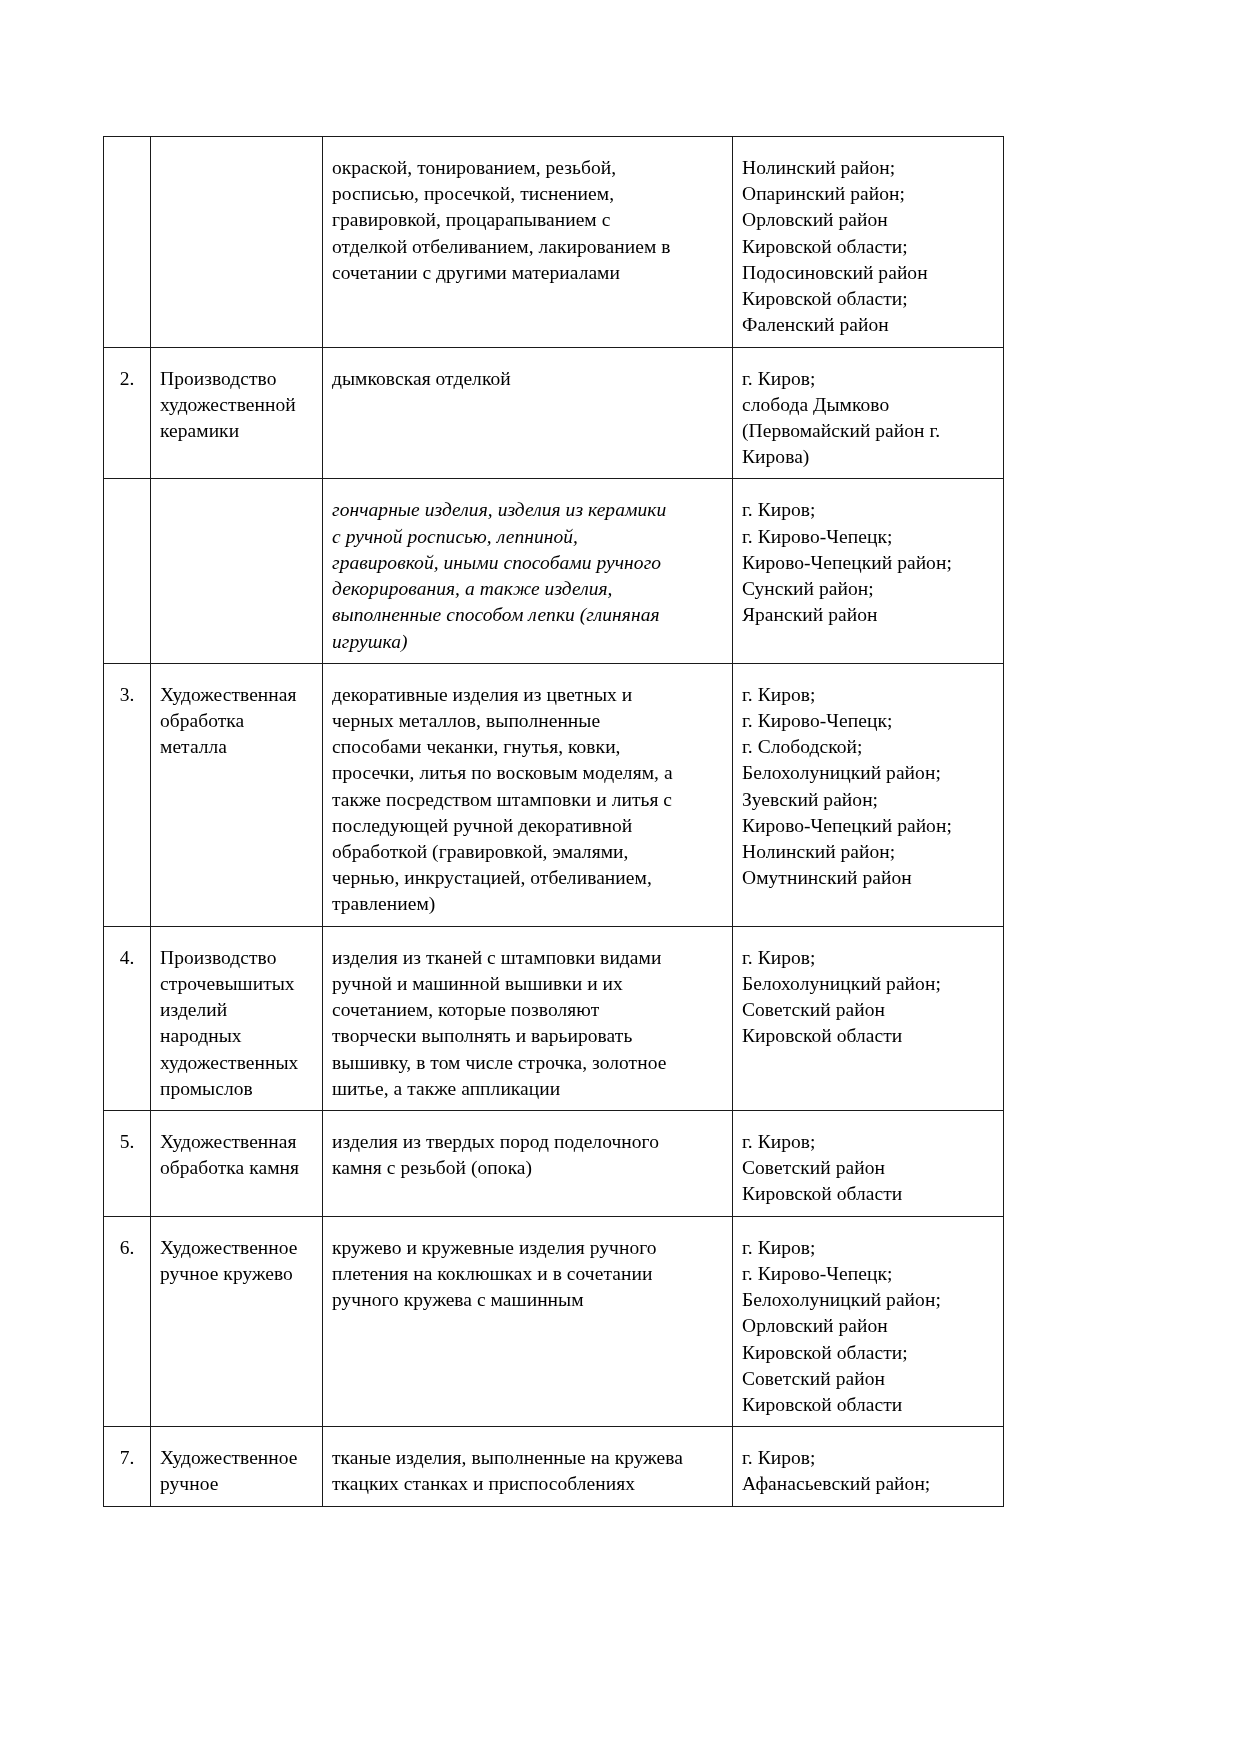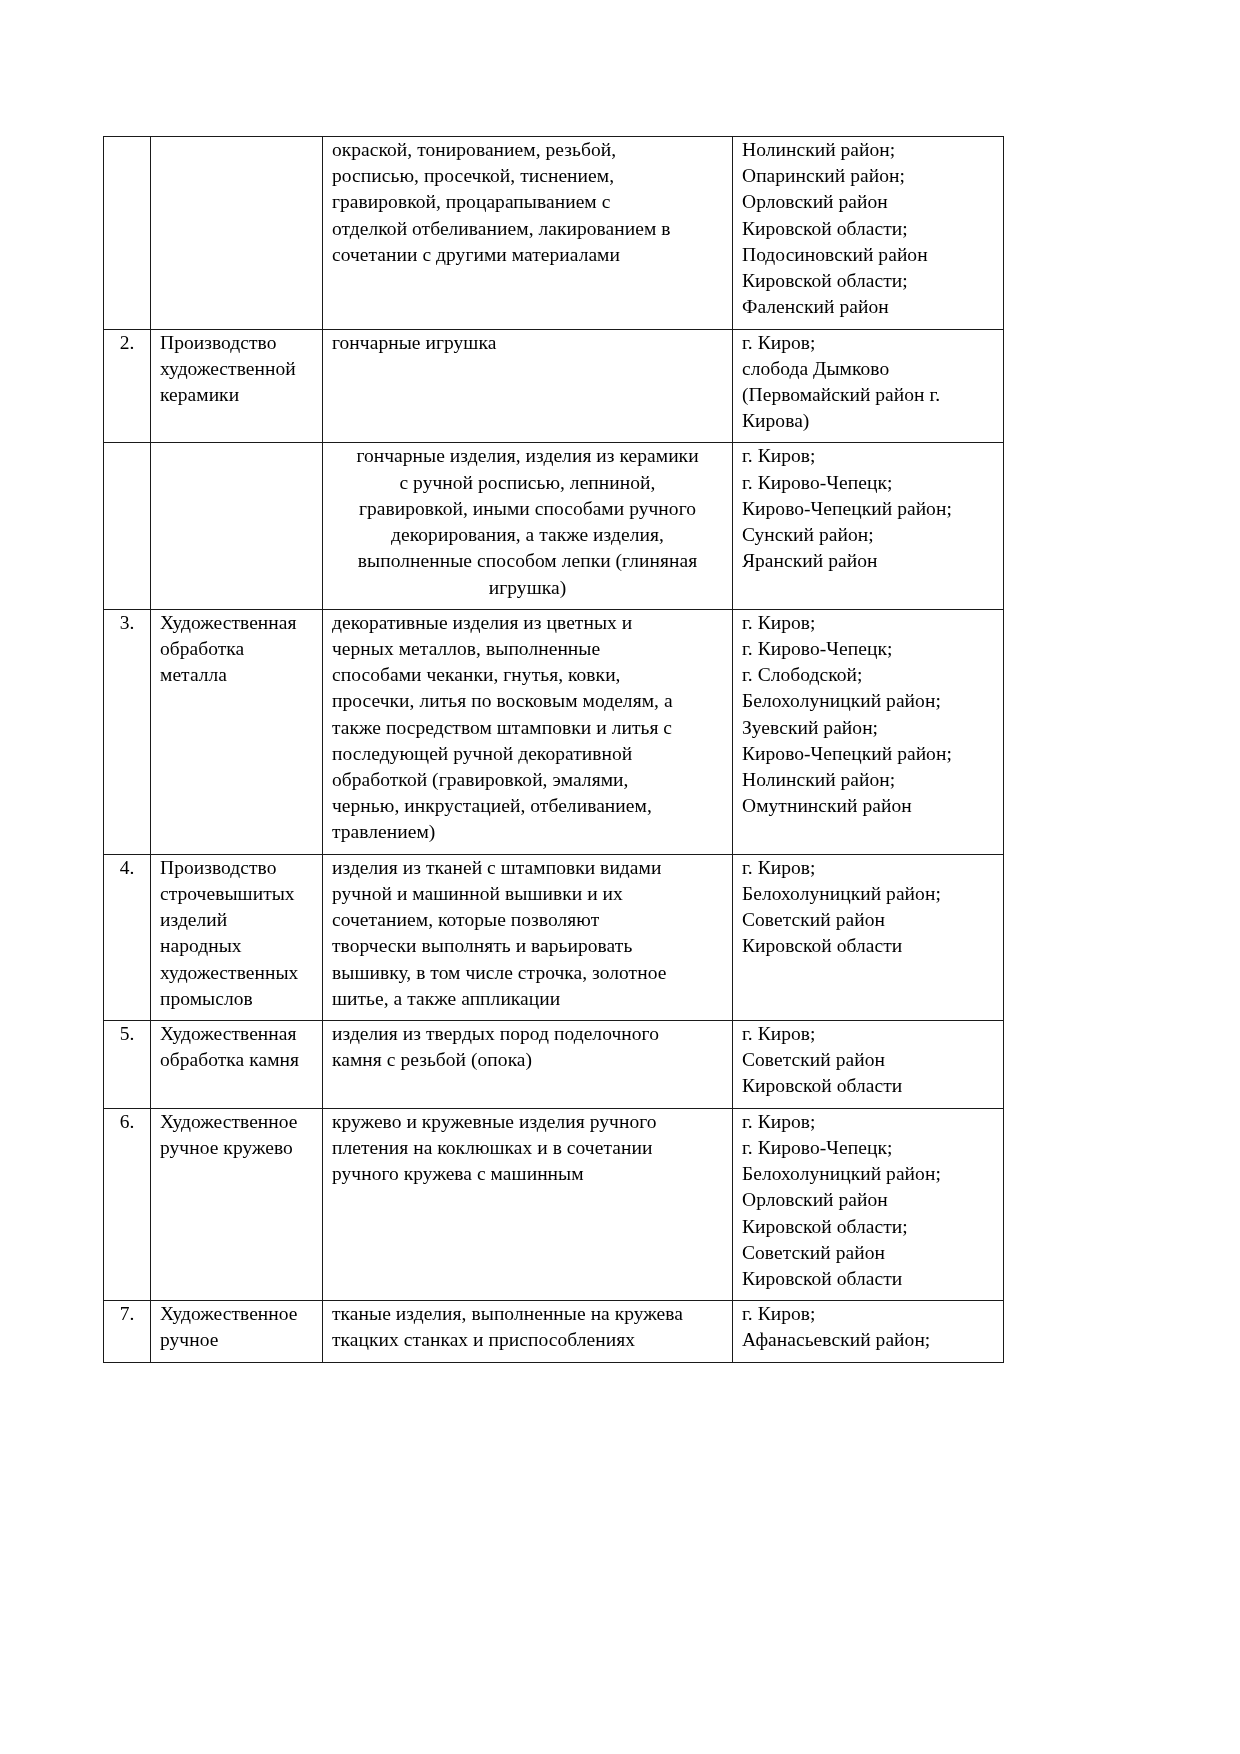--- a/index.html
+++ b/index.html
@@ -31,42 +31,42 @@
     left: 103px;
     top: 136px;
     width: 900px;
     border-collapse: collapse;
     table-layout: fixed;
   }
 
   .doc-table td {
     border: 1.4px solid #1a1a1a;
     vertical-align: top;
-    padding: 0 9px 8px 9px;
+    padding: 18px 9px 8px 9px;
     font-size: 19.5px;
     line-height: 1.345;
     letter-spacing: 0.05px;
   }
 
   
   col.c-num   { width: 47px;  }
   col.c-type  { width: 172px; }
   col.c-desc  { width: 410px; }
   col.c-geo   { width: 271px; }
 
   td.num {
     text-align: center;
     padding-left: 2px;
     padding-right: 2px;
   }
 
   td.type, td.geo { }
 
   td.desc.italicish {
-    text-align: center;
+    font-style: italic;
   }
 
   
   .empty-cell { }
 
   
   .doc-table td .txt {
     display: block;
     white-space: pre-line;
   }
@@ -112,21 +112,21 @@
       <tr>
         <td class="num">
             <span class="txt">2.</span>
           </td>
         <td class="type">
             <span class="txt">Производство
 художественной
 керамики</span>
           </td>
         <td class="desc">
-            <span class="txt">гончарные игрушка</span>
+            <span class="txt">дымковская отделкой</span>
           </td>
         <td class="geo">
             <span class="txt">г. Киров;
 слобода Дымково
 (Первомайский район г.
 Кирова)</span>
           </td>
       </tr>
 
       <tr>

